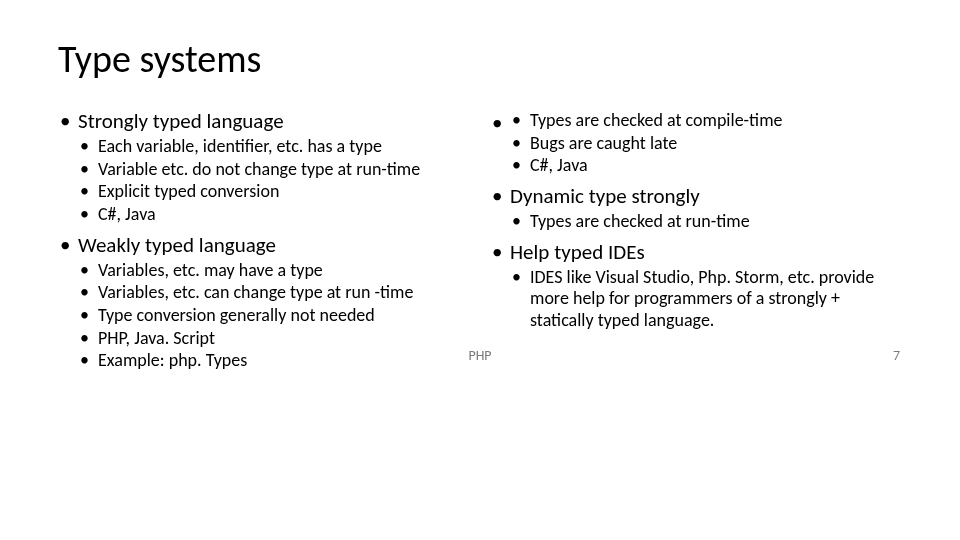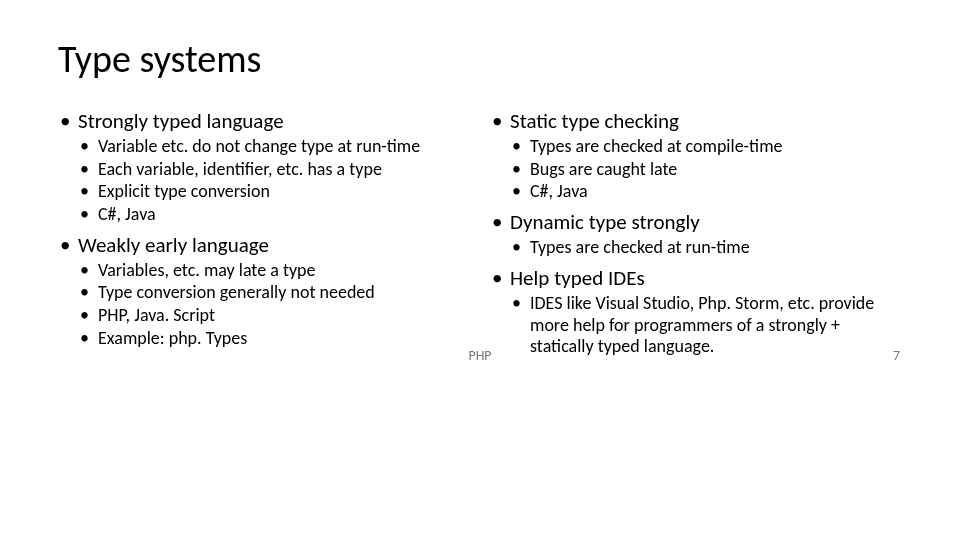--- a/index.html
+++ b/index.html
@@ -82,42 +82,42 @@
 
   <h1 class="title">Type systems</h1>
 
   <div class="columns">
 
     <div class="col">
       <ul class="lvl1">
         <li>
           <span>Strongly typed language</span>
           <ul class="lvl2">
+            <li>Each variable, identifier, etc. has a type</li>
             <li>Variable etc. do not change type at run-time</li>
-            <li>Each variable, identifier, etc. has a type</li>
-            <li>Explicit type conversion</li>
+            <li>Explicit typed conversion</li>
             <li>C#, Java</li>
           </ul>
         </li>
         <li>
-          <span>Weakly early language</span>
+          <span>Weakly typed language</span>
           <ul class="lvl2">
-            <li>Variables, etc. may late a type</li>
+            <li>Variables, etc. may have a type</li>
+            <li>Variables, etc. can change type at run -time</li>
             <li>Type conversion generally not needed</li>
             <li>PHP, Java. Script</li>
             <li>Example: php. Types</li>
           </ul>
         </li>
       </ul>
     </div>
 
     <div class="col">
       <ul class="lvl1">
         <li>
-          <span>Static type checking</span>
           <ul class="lvl2">
             <li>Types are checked at compile-time</li>
             <li>Bugs are caught late</li>
             <li>C#, Java</li>
           </ul>
         </li>
         <li>
           <span>Dynamic type strongly</span>
           <ul class="lvl2">
             <li>Types are checked at run-time</li>

